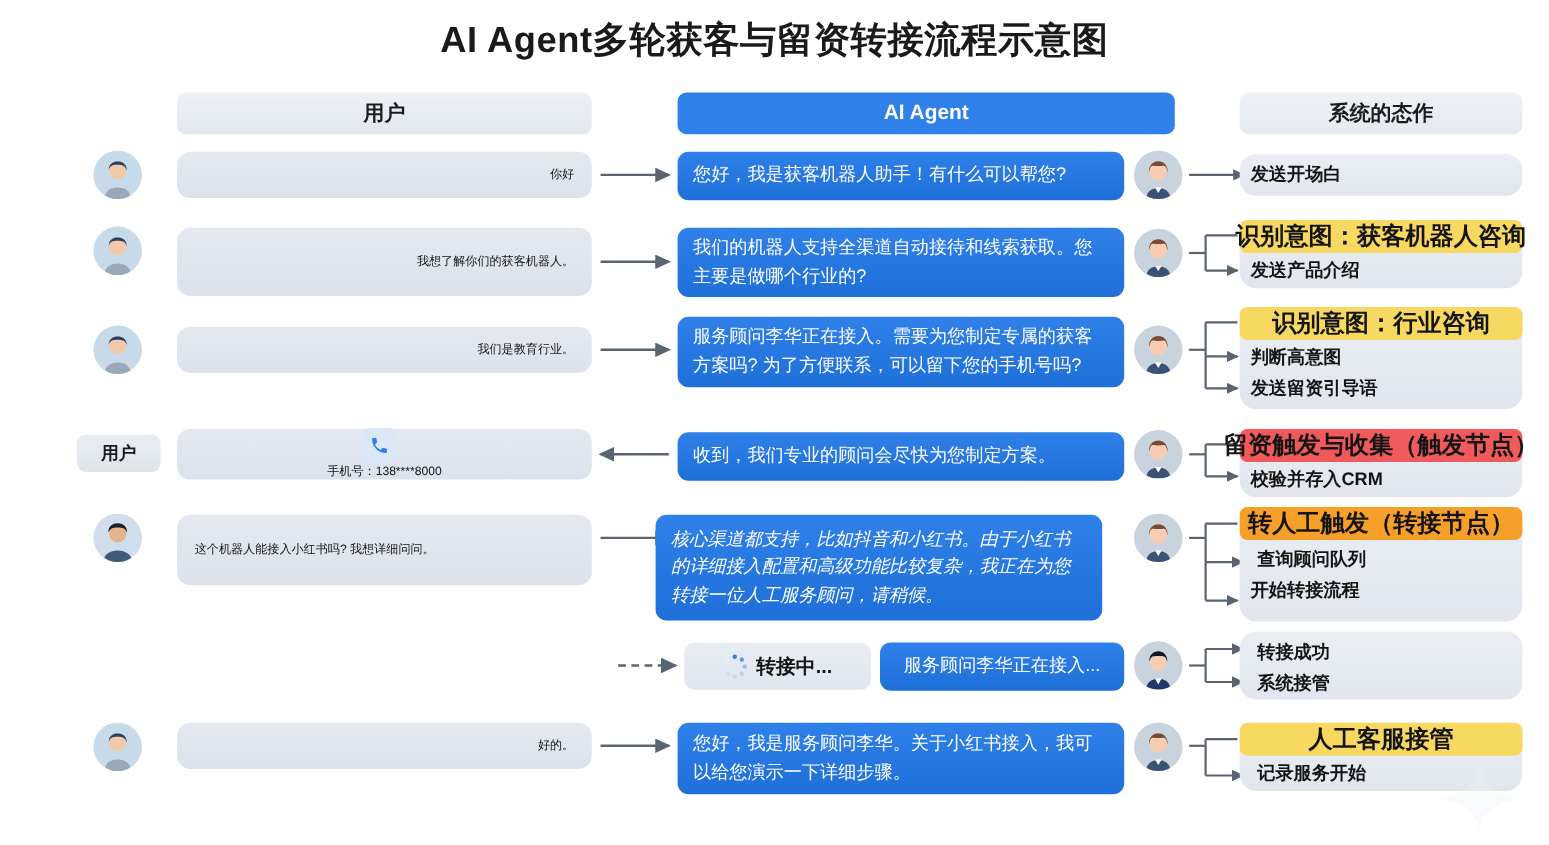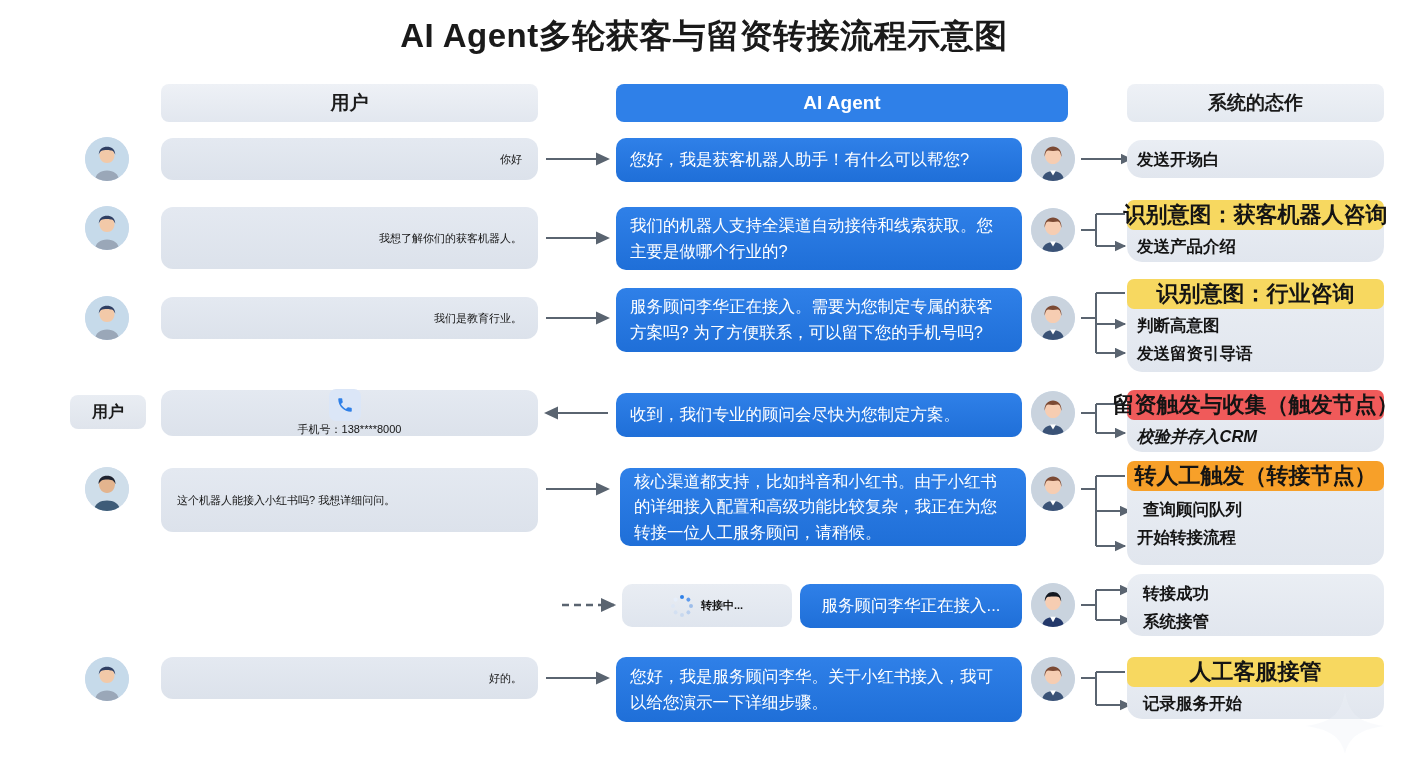--- a/index.html
+++ b/index.html
@@ -69,21 +69,21 @@
     display: flex; align-items: center;
   }
 
   
   .tpill {
     position: absolute;
     background: linear-gradient(180deg,#e9edf3,#dfe5ee);
     border-radius: 10px;
     display:flex; align-items:center; gap: 8px;
     padding: 9px 16px;
-    font-size: 11px; color:#141414; font-weight:600;
+    font-size: 18px; color:#141414; font-weight:600;
   }
 
   
   .phone-chip {
     width: 32px; height: 32px; border-radius: 7px;
     background: #dbe6f7; display:flex; align-items:center; justify-content:center;
     margin-right: 10px; flex: 0 0 auto;
   }
 
   
@@ -307,40 +307,40 @@
   <div class="avatar" style="left:1031px; top:391px;">
     <svg viewBox="0 0 44 44">
         <circle cx="22" cy="22" r="22" fill="#c9d3de"></circle>
         <path d="M22 10c-5 0-8 3.2-8 8.2 0 5 3.3 8.8 8 8.8s8-3.8 8-8.8c0-5-3-8.2-8-8.2z" fill="#f6cdb2"></path>
         <path d="M13.5 19c0-6 3.8-9.5 8.5-9.5S30.5 13 30.5 19c0 2-.8-3.2-1.9-4.6-1.1-1.4-3.4-.5-6.6-.5-3.2 0-5.5-.9-6.6.5-1.1 1.4-1.9 6.6-1.9 4.6z" fill="#7b4a34"></path>
         <path d="M11 44c0-6.6 5-10 11-10s11 3.4 11 10z" fill="#3a5276"></path>
         <path d="M19 33.5h6l-3 5z" fill="#fff"></path>
       </svg>
   </div>
   <div class="sysgroup" style="top:390px; height:62px;">
-    <div class="inner" style="padding-top:32px;font-style:italic;">
+    <div class="inner" style="padding-top:32px;">
       <div class="sysitem">校验并存入CRM</div>
     </div>
   </div>
   <div class="badge" style="top:390px; background:#f05a5a;">
     <span>留资触发与收集（触发节点）</span>
   </div>
 
   <div class="avatar" style="left:85px; top:467px;">
     <svg viewBox="0 0 44 44">
         <circle cx="22" cy="22" r="22" fill="#cfdeea"></circle>
         <path d="M22 9c-5 0-8 3-8 8 0 5 3.4 9 8 9s8-4 8-9c0-5-3-8-8-8z" fill="#e3b48e"></path>
         <path d="M13.5 16.5c.2-5.2 3.8-7.8 8.5-7.8s8.3 2.6 8.5 7.8c.1 1.6-.9-2.4-3.3-3.3-2.6-1-8.3-1-10.6.2-2 1-3.2 4.6-3.1 3.1z" fill="#1c2230"></path>
         <path d="M9 44c0-7 5.8-10.6 13-10.6S35 37 35 44z" fill="#3e5c78"></path>
       </svg>
   </div>
   <div class="ubub left" style="top:468px; height:64px; padding:8px 16px;">
     <span>这个机器人能接入小红书吗? 我想详细问问。</span>
   </div>
-  <div class="abub" style="left:620px; top:468px; width:406px; height:78px;">
+  <div class="abub" style="left:596px; top:468px; width:406px; height:96px;font-style:italic;">
     <span>核心渠道都支持，比如抖音和小红书。由于小红书的详细接入配置和高级功能比较复杂，我正在为您转接一位人工服务顾问，请稍候。</span>
   </div>
   <div class="avatar" style="left:1031px; top:467px;">
     <svg viewBox="0 0 44 44">
         <circle cx="22" cy="22" r="22" fill="#c9d3de"></circle>
         <path d="M22 10c-5 0-8 3.2-8 8.2 0 5 3.3 8.8 8 8.8s8-3.8 8-8.8c0-5-3-8.2-8-8.2z" fill="#f6cdb2"></path>
         <path d="M13.5 19c0-6 3.8-9.5 8.5-9.5S30.5 13 30.5 19c0 2-.8-3.2-1.9-4.6-1.1-1.4-3.4-.5-6.6-.5-3.2 0-5.5-.9-6.6.5-1.1 1.4-1.9 6.6-1.9 4.6z" fill="#7b4a34"></path>
         <path d="M11 44c0-6.6 5-10 11-10s11 3.4 11 10z" fill="#3a5276"></path>
         <path d="M19 33.5h6l-3 5z" fill="#fff"></path>
       </svg>

